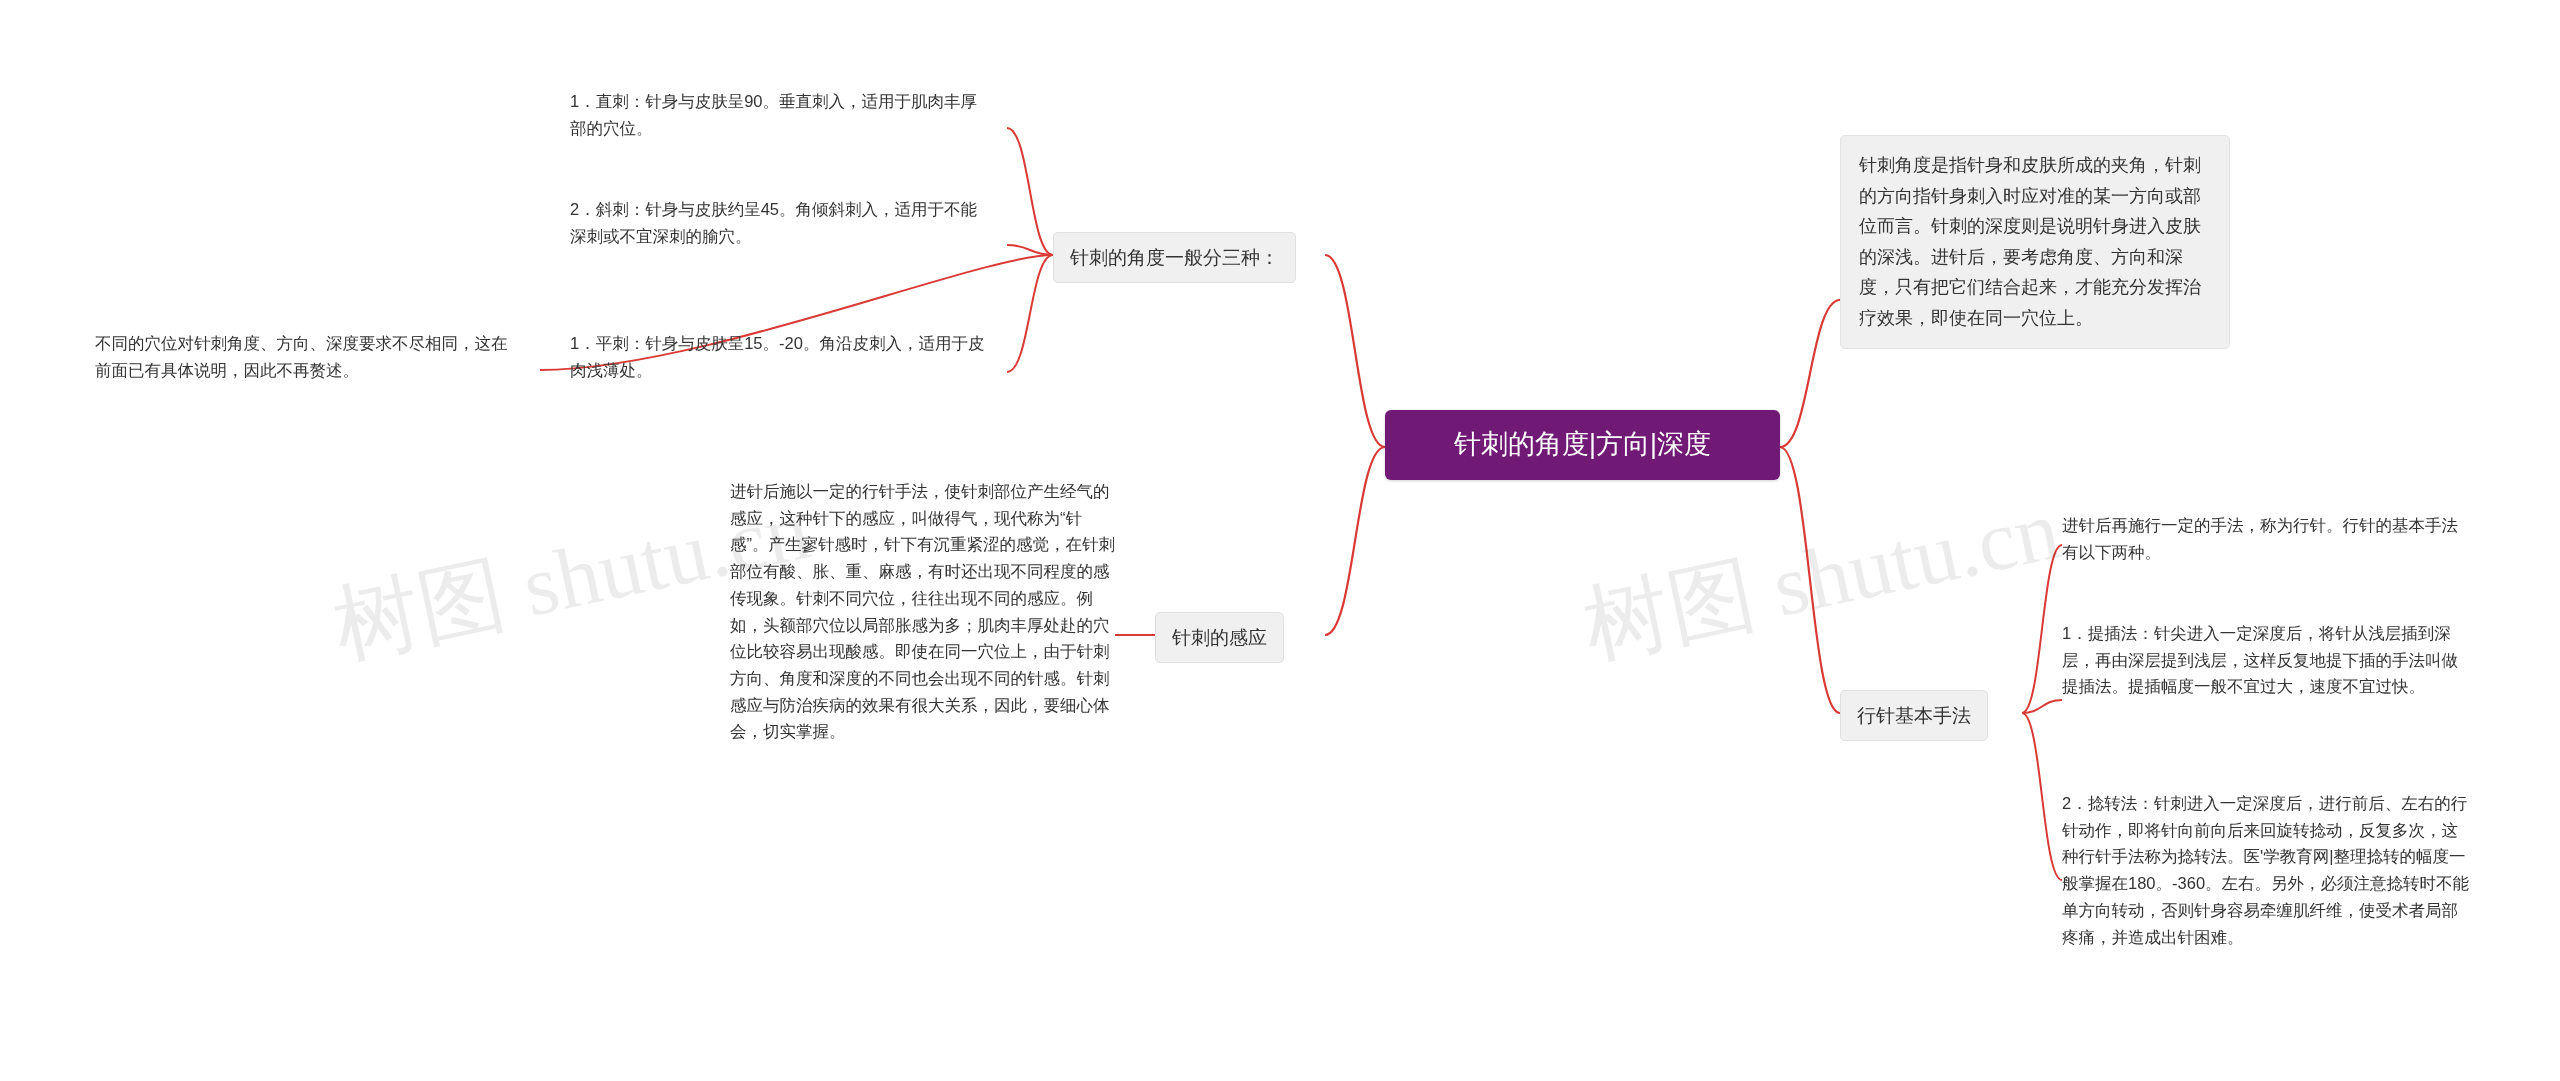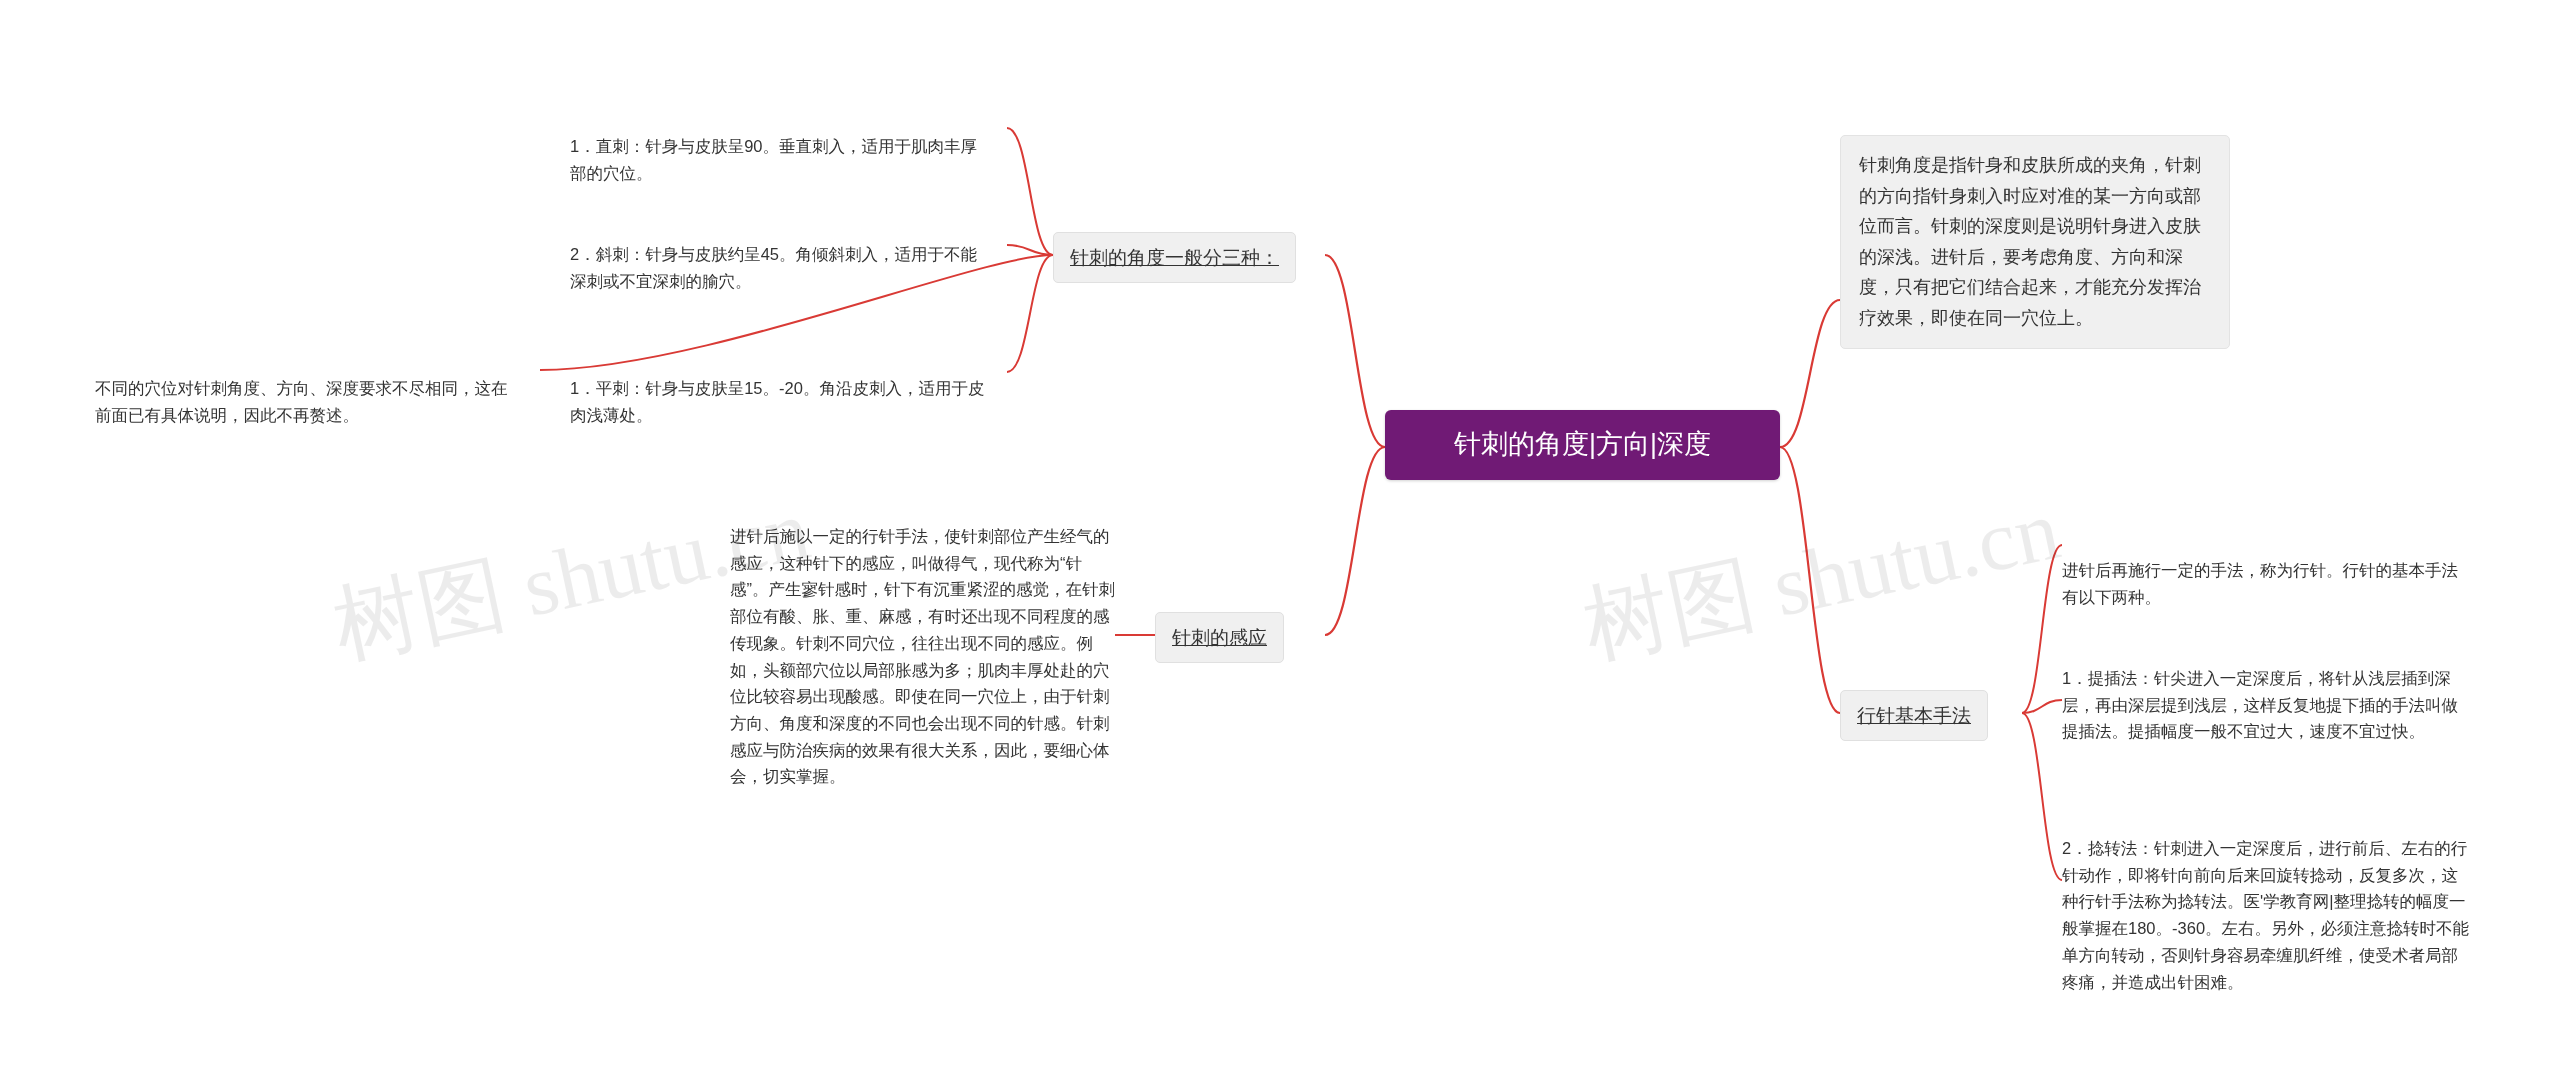--- a/index.html
+++ b/index.html
@@ -56,27 +56,25 @@
   }
   .branch {
     background: #f0f0f0;
     border: 1px solid #e0e0e0;
     border-radius: 5px;
     font-size: 19px;
     padding: 10px 16px;
     color: #333333;
     white-space: nowrap;
     text-align: center;
-    text-decoration: underline;
   }
   .leaf {
     font-size: 16.5px;
     color: #333333;
     line-height: 1.62;
-    margin-top: 45px;
   }
   .leaf.right { text-align: left; }
   .leaf.left  { text-align: left; }
   .para-box {
     background: #f0f0f0;
     border: 1px solid #e3e3e3;
     border-radius: 5px;
     padding: 14px 18px;
     font-size: 18px;
     line-height: 1.7;

